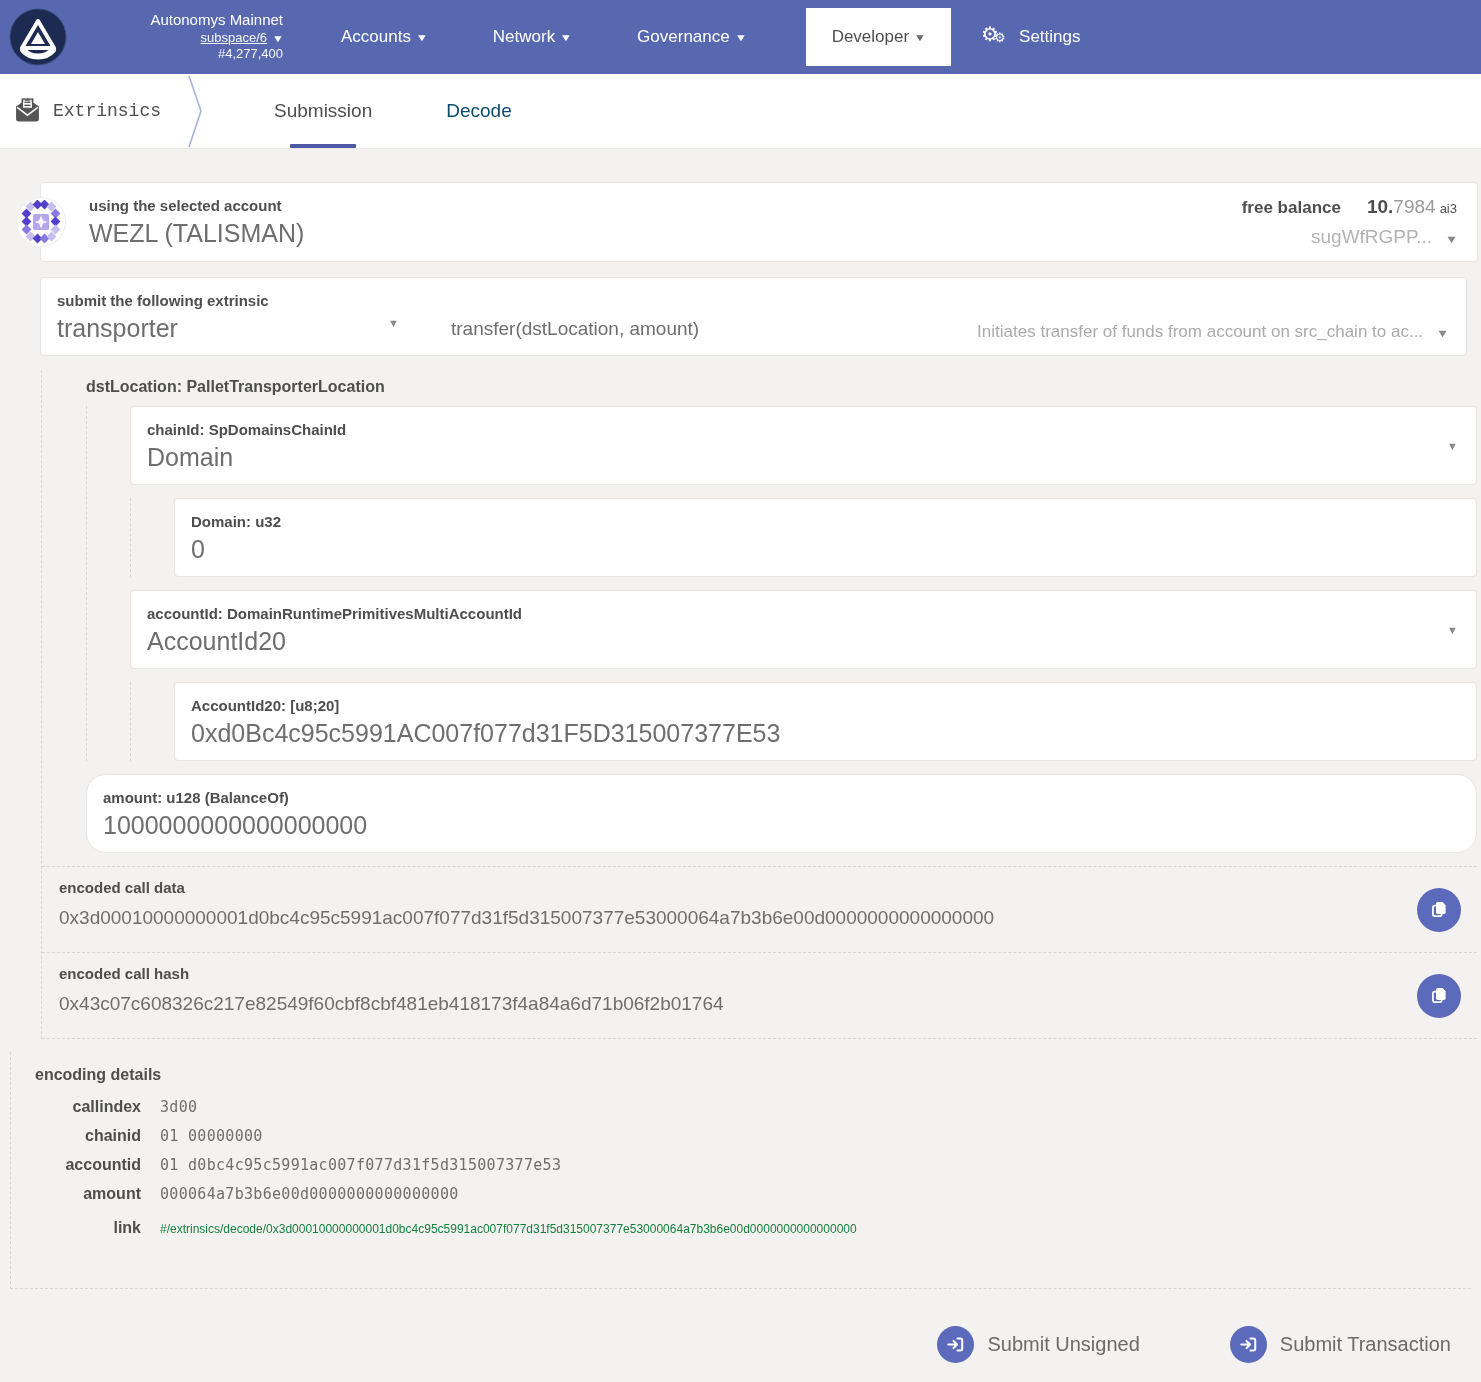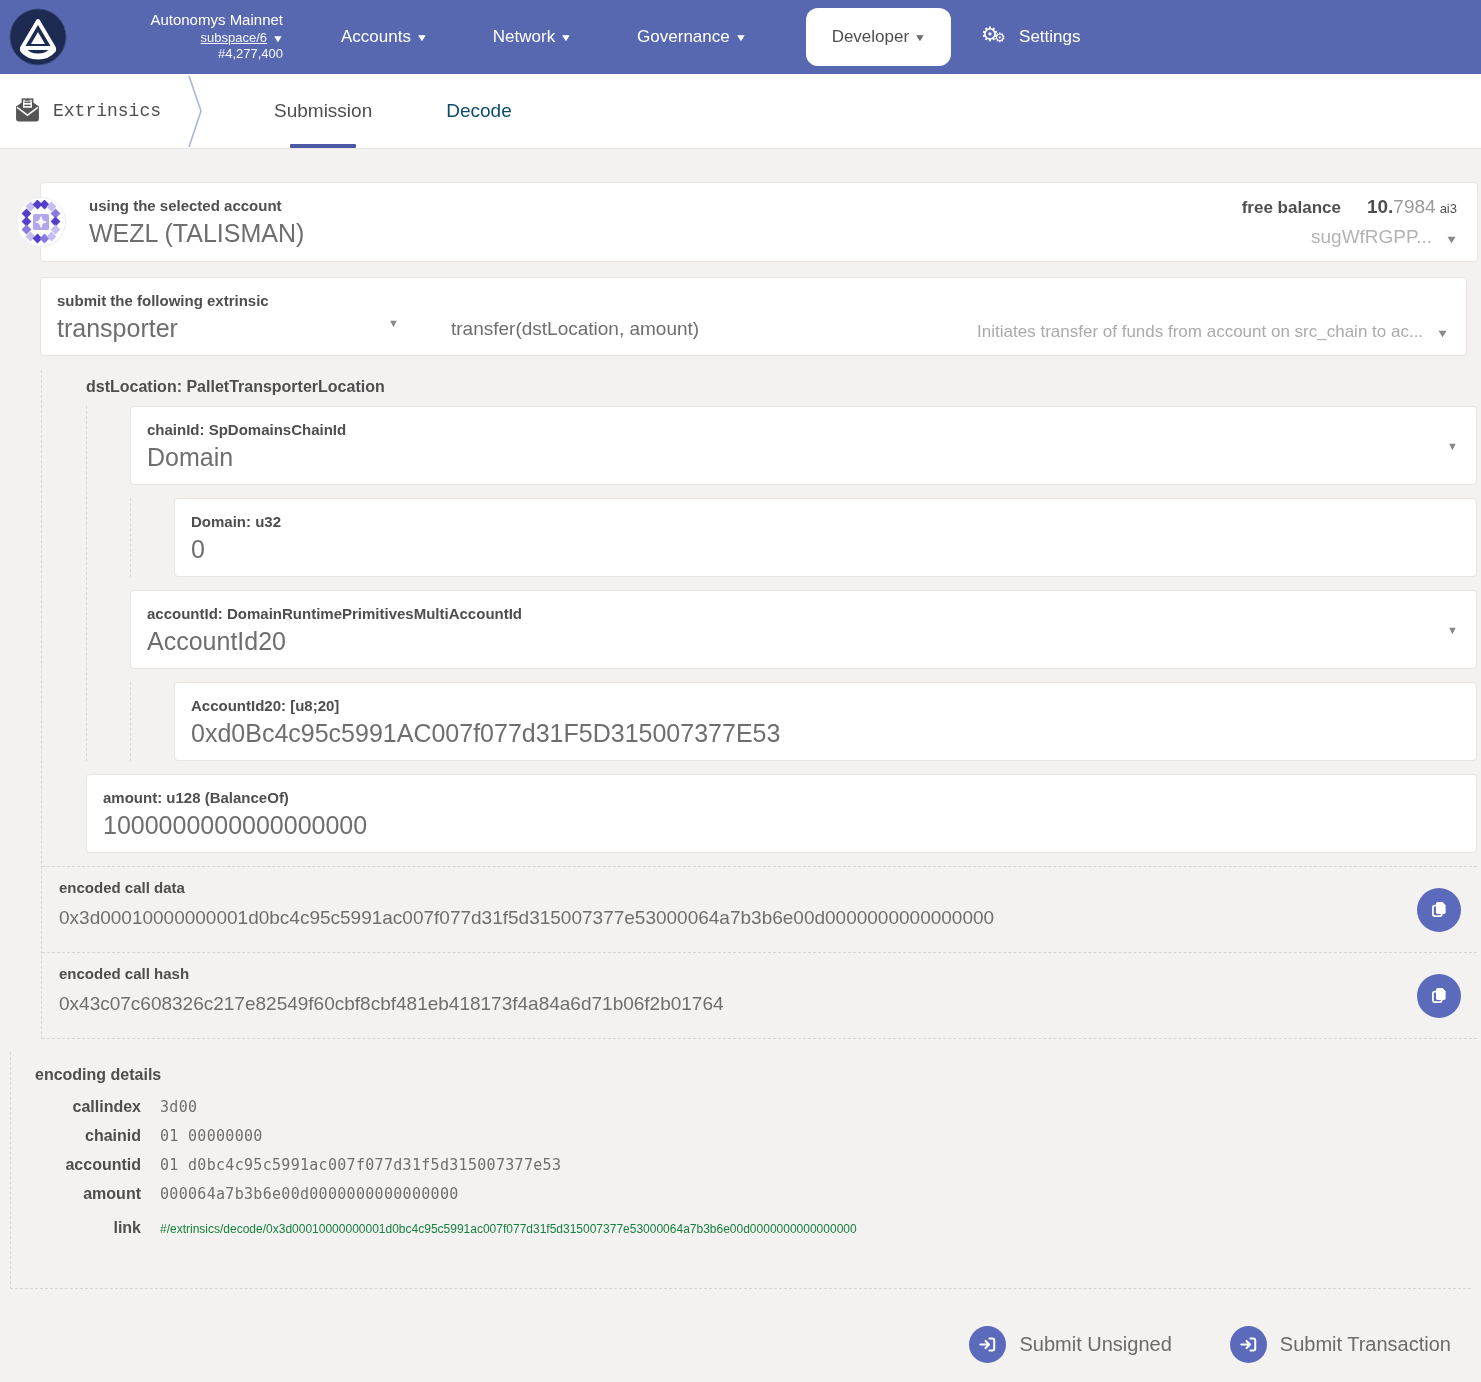--- a/index.html
+++ b/index.html
@@ -24,21 +24,21 @@
   .chain-block { font-size:13px; opacity:.95; }
   .caret { font-size:10px; display:inline-block; transform:scaleX(1.25); margin-left:6px; }
   .caret.dark { color:#6b6b6b; }
   .caret.gray { color:#8a8a8a; font-size:11px; }
   .menu { display:flex; align-items:center; margin-left:44px; }
   .menu-item {
     font-size:17px; padding:0 14px; margin-right:38px; cursor:pointer;
     display:flex; align-items:center; white-space:nowrap;
   }
   .menu-item.active {
-    background:#fff; color:#4e4e4e; border-radius:12px; height:58px;
+    background:#fff; color:#4e4e4e; border-radius:0; height:58px;
     padding:0 26px; margin-left:8px; margin-right:16px;
   }
   .gears { position:relative; width:30px; height:26px; margin-right:8px; }
   .gears .g1 { position:absolute; left:0; top:-3px; font-size:20px; line-height:26px; }
   .gears .g2 { position:absolute; left:13px; top:6px; font-size:13px; line-height:16px; }
 
   
   .tabbar {
     height:75px; background:#fff; display:flex; align-items:stretch;
     border-bottom:1px solid #e7e5e2;
@@ -89,21 +89,21 @@
   .ex-desc { font-size:17px; color:#aaa; padding-right:2px; white-space:nowrap; }
   .ex-desc .caret { margin-left:14px; }
 
   
   .params-outer { margin:14px 4px 0 41px; border-left:1px dashed #d7d5d2; }
   .param-group-label { font-size:16px; font-weight:bold; color:#4e4e4e;
                        padding:8px 0 10px 44px; }
   .nest { border-left:1px dashed #d7d5d2; margin-left:44px; }
   .nest > .card, .nest > .nest { margin-left:43px; }
   .params-outer .card { margin-bottom:13px; }
-  .amount-card { margin-left:44px; }
+  .amount-card { margin-left:44px;border-radius:20px; }
 
   
   .out-section {
     border-bottom:1px dashed #d7d5d2; padding:11px 16px 21px 17px; position:relative;
   }
   .out-section.first { border-top:1px dashed #d7d5d2; margin-top:1px; }
   .out-label { font-size:15px; font-weight:bold; color:#4e4e4e; line-height:20px; }
   .out-value { font-size:19px; color:#6e6e6e; line-height:27px; margin-top:6px; word-break:break-all; padding-right:70px; }
   .copy-btn {
     position:absolute; right:16px; top:50%; transform:translateY(-50%);
@@ -121,21 +121,21 @@
   .enc-key { width:125px; text-align:right; font-size:16px; font-weight:bold;
              color:#4e4e4e; flex:0 0 auto; padding-right:19px; }
   .enc-val { font-family:"DejaVu Sans Mono", monospace; font-size:15px; color:#6f6f6f;
              letter-spacing:.3px; word-break:break-all; }
   .enc-link { font-family:"Liberation Sans", sans-serif; font-size:12px; color:#15803d;
               text-decoration:none; word-break:break-all; letter-spacing:0; }
   .enc-row.link-row { margin-top:16px; }
 
   
   .actions { display:flex; justify-content:flex-end; align-items:center;
-             margin:37px 30px 0 12px; gap:58px; }
+             margin:37px 30px 0 12px; gap:90px; }
   .action-btn { display:flex; align-items:center; background:none; border:none;
                 cursor:pointer; font-family:inherit; }
   .action-icon { width:37px; height:37px; border-radius:50%; background:#5b6abb;
                  display:flex; align-items:center; justify-content:center; margin-right:13px; }
   .action-label { font-size:20px; color:#6b6b6b; }
 </style>
 </head>
 <body>
 
 <div class="page">

